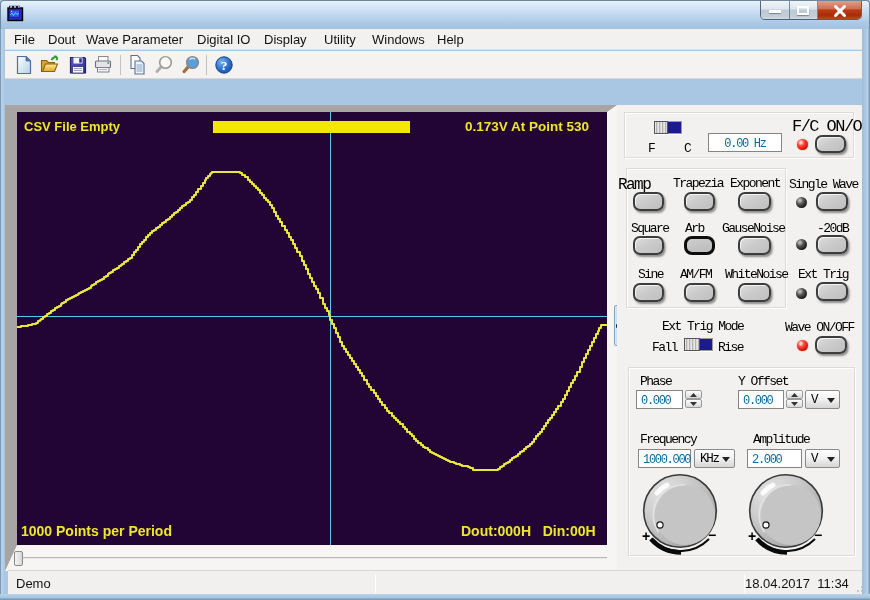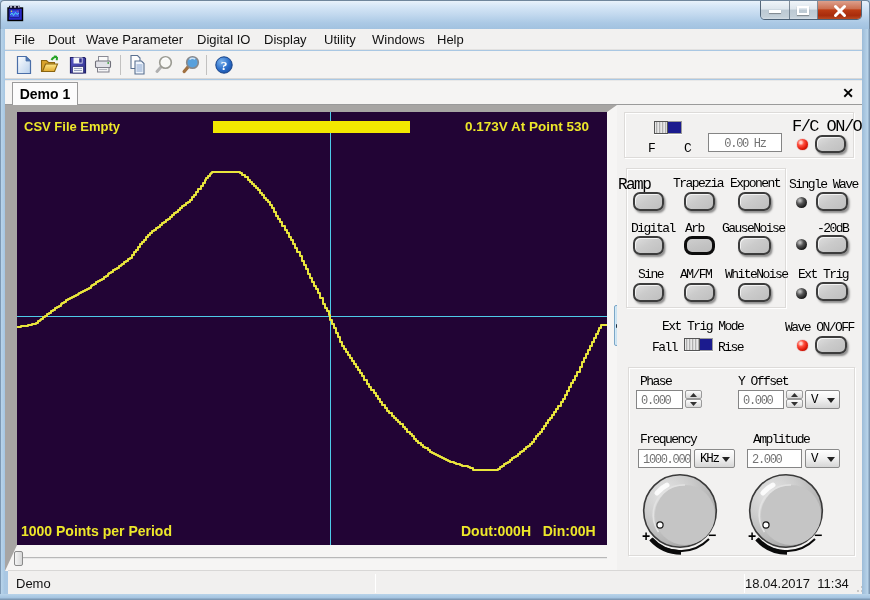--- a/index.html
+++ b/index.html
@@ -49,21 +49,21 @@
   background:linear-gradient(150deg,#dedede 0%,#cbcbcb 45%,#bfbfbf 100%);
   box-shadow:inset 1px 1px 0 #f2f2f2, 1.5px 2px 2px rgba(60,60,60,.55);}
 .btn3d.pressed{border:3px solid #0c0c0c;background:linear-gradient(165deg,#cecece 0%,#c2c2c2 60%,#bcbcbc 100%);box-shadow:none;border-radius:8px;}
 .led{position:absolute;border-radius:50%;}
 .led.red{background:radial-gradient(circle at 35% 32%,#ffd0c8 0 10%,#ff5040 30%,#dd1505 65%,#8d0f02 100%);box-shadow:0 0 1px #b00;}
 .led.blk{background:radial-gradient(circle at 35% 32%,#b8b8b8 0 8%,#555 35%,#1d1d1d 70%,#000 100%);}
 .slider{position:absolute;width:28px;height:13px;border:1px solid #9a9a9a;background:#1b1b8e;box-shadow:0 1px 0 #fff;}
 .slider .thumb{position:absolute;top:-1px;height:13px;border:1px solid #555;
   background:repeating-linear-gradient(90deg,#e8e8e8 0 1px,#b0b0b0 1px 2px,#d8d8d8 2px 3px);}
 .tin{position:absolute;background:#fff;border:1px solid #858585;
-  font-family:"Liberation Mono",monospace;font-size:12px;letter-spacing:-1.3px;color:#737373;padding:3px 0 0 4px;}
+  font-family:"Liberation Mono",monospace;font-size:12px;letter-spacing:-1.3px;color:#0369a1;padding:3px 0 0 4px;}
 .spin{position:absolute;width:17px;}
 .spin div{position:absolute;left:0;width:17px;height:9px;border:1px solid #9a9a9a;background:linear-gradient(#fdfdfd,#d8d8d8);border-radius:2px;}
 .spin div.up{top:0;}
 .spin div.dn{top:9px;}
 .spin svg{position:absolute;left:5px;}
 .drop{position:absolute;height:19px;border:1px solid #8a8a8a;background:linear-gradient(#ffffff 0%,#f0f0f0 50%,#d6d6d6 100%);border-radius:2px;
   font-family:"Liberation Mono",monospace;font-weight:normal;font-size:12.5px;letter-spacing:-1.3px;color:#000;padding:2px 0 0 5px;}
 .drop .arr{position:absolute;right:4px;top:7px;width:0;height:0;border-left:4px solid transparent;border-right:4px solid transparent;border-top:5px solid #222;}
 
 #statusbar{position:absolute;left:8px;top:570px;width:868px;height:24px;background:#f1f0ef;border-top:1px solid #d8d7d6;font-size:13px;color:#111;}
@@ -183,24 +183,20 @@
             <stop offset="1" stop-color="#1a4a9a"></stop>
           </radialGradient>
         </defs>
         <circle cx="10" cy="11" r="8.2" fill="url(#hb)" stroke="#184388" stroke-width="1"></circle>
         <text x="10" y="16" text-anchor="middle" font-size="13.5" font-weight="bold" fill="#fff" font-family="Liberation Serif">?</text>
       </svg>
     <div class="tsep" style="left:119px"></div>
     <div class="tsep" style="left:205px"></div>
   </div>
   
-  <div id="tabbar">
-    <div id="tab1">Demo 1</div>
-    <div id="tabx">✕</div>
-  </div>
   
   <div id="plotframe"></div>
   <svg id="plot" viewBox="17 112 590 433" preserveAspectRatio="none">
     <rect x="17" y="112" width="590" height="433" fill="#220435"></rect>
     <line x1="17" y1="316.5" x2="607" y2="316.5" stroke="#4ecbe8" stroke-width="1"></line>
     <line x1="330.5" y1="112" x2="330.5" y2="545" stroke="#4ecbe8" stroke-width="1"></line>
     <rect x="213" y="121" width="197" height="12" fill="#f2e800"></rect>
     <polyline points="17,327 19,327 21,327 21,326 23,326 26,326 28,326 28,325 30,325 32,325 32,324 34,324 36,324 36,323 38,323 38,321 40,321 40,320 41,320 41,319 43,319 43,317 45,317 45,316 47,316 47,314 49,314 49,313 51,313 51,311 53,311 53,310 55,310 55,308 57,308 57,307 59,307 59,306 61,306 61,304 62,304 62,303 64,303 64,302 66,302 66,300 68,300 68,299 70,299 70,298 72,298 72,297 74,297 74,296 76,296 76,295 78,295 78,294 79,294 79,293 81,293 81,292 83,292 83,291 85,291 85,290 87,290 87,289 89,289 89,288 91,288 91,286 92,286 92,285 94,285 94,284 96,284 96,282 98,282 98,281 100,281 100,280 102,280 102,279 104,279 104,277 106,277 106,276 108,276 108,274 109,274 109,273 111,273 111,272 113,272 113,270 115,270 115,269 117,269 117,268 119,268 119,266 121,266 121,265 122,265 122,264 124,264 124,262 126,262 126,261 128,261 128,259 130,259 130,258 132,258 132,255 134,255 134,252 136,252 136,250 138,250 138,247 140,247 140,244 142,244 142,242 144,242 144,240 146,240 146,237 148,237 148,235 150,235 150,233 152,233 152,231 154,231 154,230 156,230 156,228 158,228 158,227 160,227 160,225 162,225 162,223 164,223 164,222 166,222 166,220 168,220 168,219 170,219 170,217 172,217 172,215 174,215 174,213 176,213 176,212 178,212 178,210 180,210 180,208 182,208 182,206 184,206 184,205 186,205 186,203 188,203 188,202 190,202 190,200 192,200 192,197 194,197 194,195 196,195 196,192 198,192 198,189 201,189 201,186 203,186 203,183 205,183 205,180 206,180 206,178 208,178 208,176 210,176 210,174 211,174 211,173 212,173 212,172 214,172 216,172 218,172 220,172 222,172 224,172 226,172 228,172 230,172 232,172 234,172 236,172 238,172 240,172 240,173 242,173 242,175 245,175 245,177 248,177 248,180 250,180 250,182 252,182 252,184 254,184 254,186 256,186 256,188 258,188 258,190 260,190 260,193 262,193 262,195 264,195 264,198 266,198 266,200 268,200 268,202 270,202 270,205 272,205 272,208 274,208 274,212 276,212 276,216 278,216 278,219 280,219 280,222 282,222 282,226 285,226 285,230 287,230 287,233 289,233 289,237 291,237 291,240 293,240 293,244 295,244 295,248 297,248 297,252 300,252 300,256 302,256 302,261 304,261 304,265 306,265 306,269 308,269 308,274 310,274 310,278 312,278 312,282 314,282 314,286 316,286 316,289 318,289 318,293 320,293 320,298 323,298 323,304 325,304 325,308 327,308 327,311 329,311 329,315 330,315 330,320 332,320 332,324 334,324 334,328 336,328 336,333 338,333 338,337 340,337 340,342 342,342 342,346 344,346 344,349 346,349 346,352 348,352 348,355 350,355 350,358 352,358 352,361 354,361 354,364 356,364 356,367 358,367 358,370 360,370 360,373 362,373 362,376 364,376 364,380 367,380 367,384 369,384 369,387 371,387 371,390 374,390 374,393 376,393 376,396 378,396 378,399 380,399 380,402 382,402 382,405 385,405 385,408 387,408 387,411 389,411 389,413 392,413 392,416 394,416 394,418 396,418 396,420 398,420 398,422 400,422 400,424 403,424 403,427 405,427 405,429 407,429 407,432 410,432 410,434 412,434 412,436 414,436 414,439 416,439 416,441 418,441 418,443 421,443 421,445 423,445 423,447 425,447 425,448 428,448 428,450 430,450 430,452 432,452 432,453 434,453 434,454 436,454 436,455 438,455 438,456 440,456 440,457 442,457 442,458 444,458 444,459 446,459 446,460 448,460 448,461 450,461 450,462 452,462 454,462 454,463 456,463 456,464 458,464 460,464 460,465 462,465 462,466 464,466 466,466 468,466 468,467 470,467 470,468 473,468 473,470 475,470 477,470 479,470 481,470 483,470 484,470 486,470 488,470 490,470 492,470 494,470 496,470 498,470 498,469 500,469 500,467 502,467 502,466 504,466 504,464 506,464 506,463 508,463 508,462 510,462 510,460 512,460 512,458 514,458 514,457 516,457 516,456 518,456 518,454 520,454 520,452 522,452 522,451 524,451 524,449 526,449 526,447 528,447 528,446 530,446 530,444 532,444 532,442 534,442 534,439 536,439 536,436 538,436 538,434 540,434 540,432 542,432 542,429 544,429 544,426 546,426 546,423 548,423 548,420 550,420 550,418 552,418 552,415 554,415 554,412 556,412 556,409 558,409 558,406 561,406 561,402 563,402 563,399 565,399 565,395 567,395 567,391 569,391 569,387 571,387 571,383 573,383 573,380 575,380 575,376 577,376 577,372 580,372 580,367 582,367 582,362 584,362 584,358 586,358 586,354 588,354 588,350 590,350 590,346 592,346 592,342 594,342 594,338 596,338 596,334 598,334 598,331 599,331 599,328 601,328 601,325 603,325 605,325 607,325" fill="none" stroke="#e9e63c" stroke-width="2" stroke-linejoin="round"></polyline>
     <text x="24" y="131" font-family="Liberation Sans,sans-serif" font-size="13" font-weight="bold" fill="#ede72a">CSV File Empty</text>
     <text x="465" y="131" font-family="Liberation Sans,sans-serif" font-size="13.5" font-weight="bold" fill="#ede72a">0.173V At Point 530</text>
@@ -225,21 +221,21 @@
   <div class="tin" style="left:708px;top:133px;width:74px;height:19px;text-align:center;padding-left:0">0.00 Hz</div>
   <div class="mlab" style="left:792px;top:117px;font-size:17px">F/C ON/OFF</div>
   <div class="led red" style="left:797px;top:139px;width:11px;height:11px"></div>
   <div class="btn3d" style="left:815px;top:135px;width:31px;height:18px"></div>
   <div class="mlab" style="left:618px;top:176px;font-size:16px">Ramp</div>
   <div class="mlab" style="left:673px;top:176px;font-size:13px">Trapezia</div>
   <div class="mlab" style="left:730px;top:176px;font-size:13px">Exponent</div>
   <div class="btn3d" style="left:633px;top:192px;width:31px;height:19px"></div>
   <div class="btn3d" style="left:684px;top:192px;width:31px;height:19px"></div>
   <div class="btn3d" style="left:738px;top:192px;width:33px;height:19px"></div>
-  <div class="mlab" style="left:631px;top:221px;font-size:13px">Digital</div>
+  <div class="mlab" style="left:631px;top:221px;font-size:13px">Square</div>
   <div class="mlab" style="left:685px;top:221px;font-size:13px">Arb</div>
   <div class="mlab" style="left:722px;top:221px;font-size:13px">GauseNoise</div>
   <div class="btn3d" style="left:633px;top:236px;width:31px;height:19px"></div>
   <div class="btn3d pressed" style="left:684px;top:236px;width:31px;height:19px"></div>
   <div class="btn3d" style="left:738px;top:236px;width:33px;height:19px"></div>
   <div class="mlab" style="left:638px;top:267px;font-size:13px">Sine</div>
   <div class="mlab" style="left:680px;top:267px;font-size:13px">AM/FM</div>
   <div class="mlab" style="left:725px;top:267px;font-size:13px">WhiteNoise</div>
   <div class="btn3d" style="left:633px;top:283px;width:31px;height:19px"></div>
   <div class="btn3d" style="left:684px;top:283px;width:31px;height:19px"></div>

